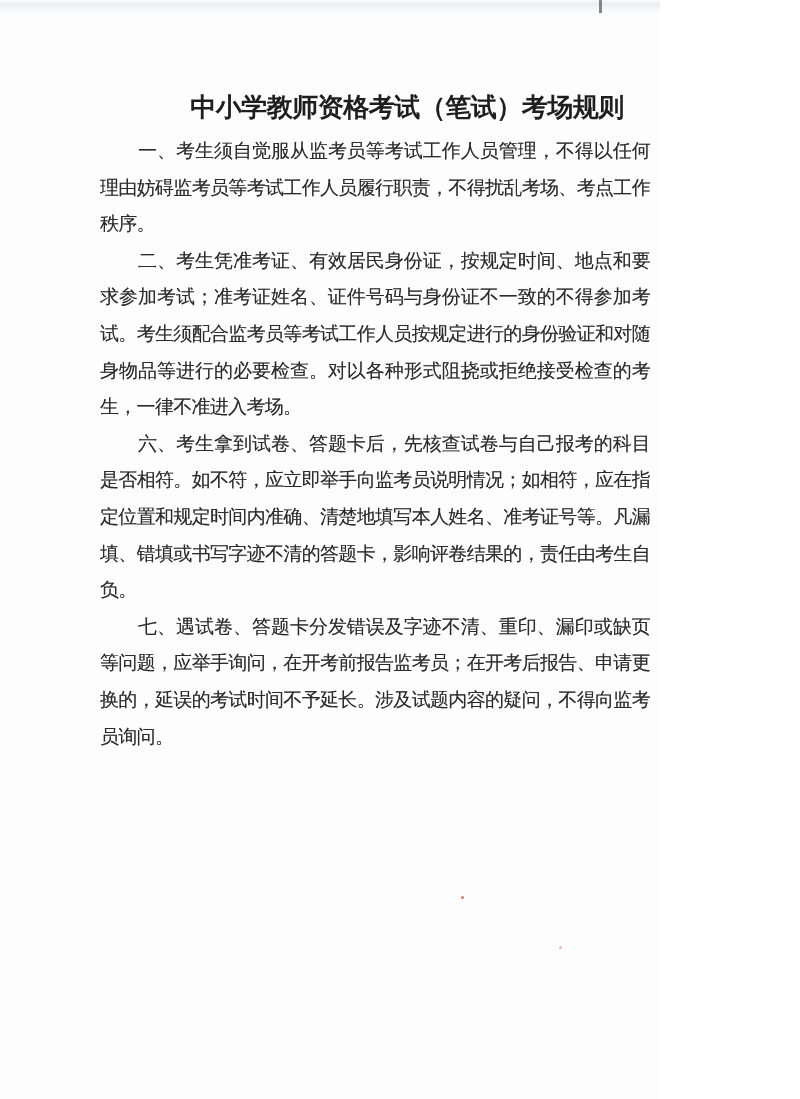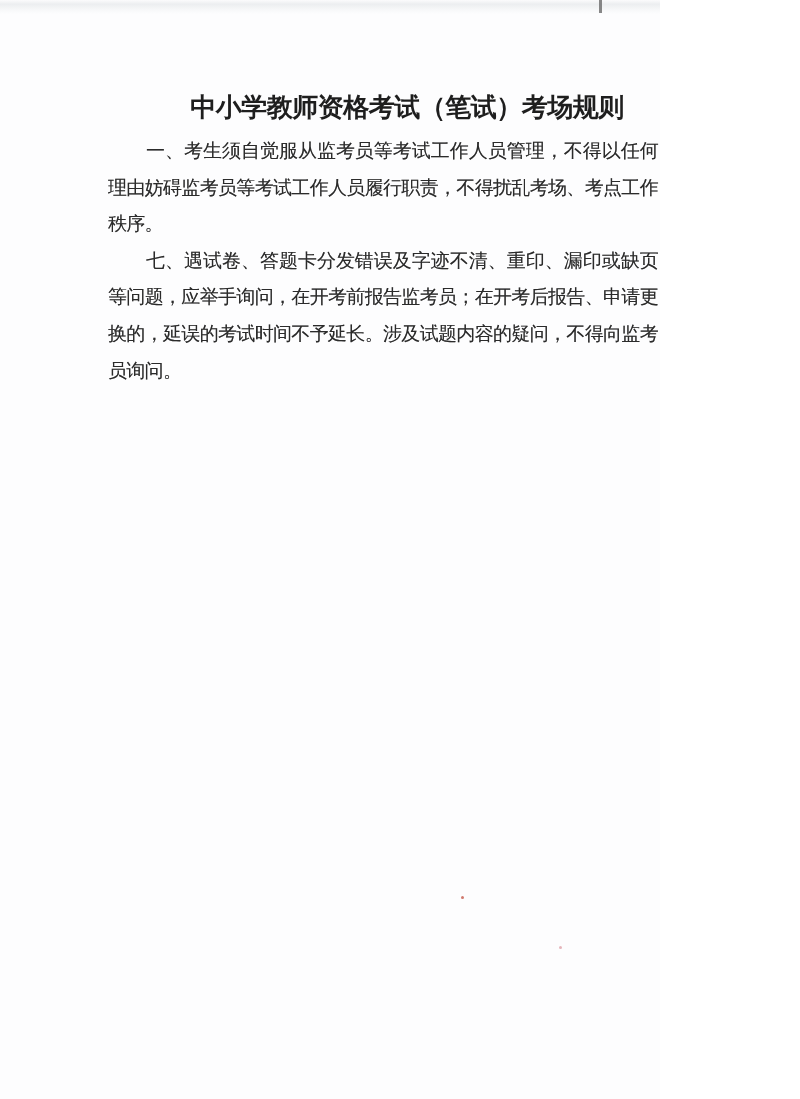--- a/index.html
+++ b/index.html
@@ -57,21 +57,21 @@
     font-family: "Liberation Sans", sans-serif;
     font-weight: bold;
     font-size: 26px;
     letter-spacing: -0.5px;
     line-height: 38px;
     color: #1e1e1e;
   }
   .doc-body {
     position: absolute;
     top: 133px;
-    left: 108px;
+    left: 100px;
     width: 550px;
     color: #2b2b2b;
   }
   .doc-body p {
     margin: 0;
     font-size: 19px;
     letter-spacing: -0.7px;
     line-height: 36.6px;
     text-align: justify;
     text-indent: 2em;
@@ -86,16 +86,18 @@
 
   <div class="scan-top-band"></div>
   <div class="scan-tick"></div>
   <div class="scan-speck-red"></div>
   <div class="scan-speck-pink"></div>
 
   <h1 class="doc-title">中小学教师资格考试（笔试）考场规则</h1>
 
   <div class="doc-body">
     <p>一、考生须自觉服从监考员等考试工作人员管理，不得以任何理由妨碍监考员等考试工作人员履行职责，不得扰乱考场、考点工作秩序。</p>
+    <p>二、考生凭准考证、有效居民身份证，按规定时间、地点和要求参加考试；准考证姓名、证件号码与身份证不一致的不得参加考试。考生须配合监考员等考试工作人员按规定进行的身份验证和对随身物品等进行的必要检查。对以各种形式阻挠或拒绝接受检查的考生，一律不准进入考场。</p>
+    <p>六、考生拿到试卷、答题卡后，先核查试卷与自己报考的科目是否相符。如不符，应立即举手向监考员说明情况；如相符，应在指定位置和规定时间内准确、清楚地填写本人姓名、准考证号等。凡漏填、错填或书写字迹不清的答题卡，影响评卷结果的，责任由考生自负。</p>
     <p>七、遇试卷、答题卡分发错误及字迹不清、重印、漏印或缺页等问题，应举手询问，在开考前报告监考员；在开考后报告、申请更换的，延误的考试时间不予延长。涉及试题内容的疑问，不得向监考员询问。</p>
   </div>
 
 </div>
 
 </body></html>

